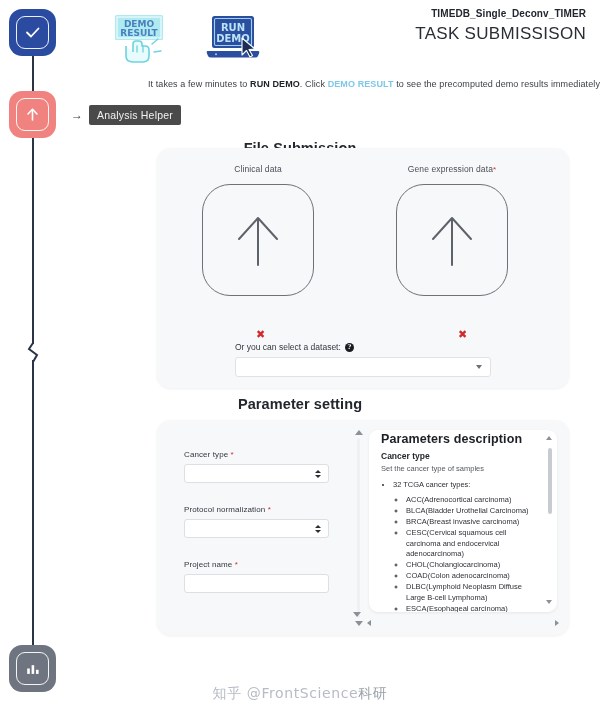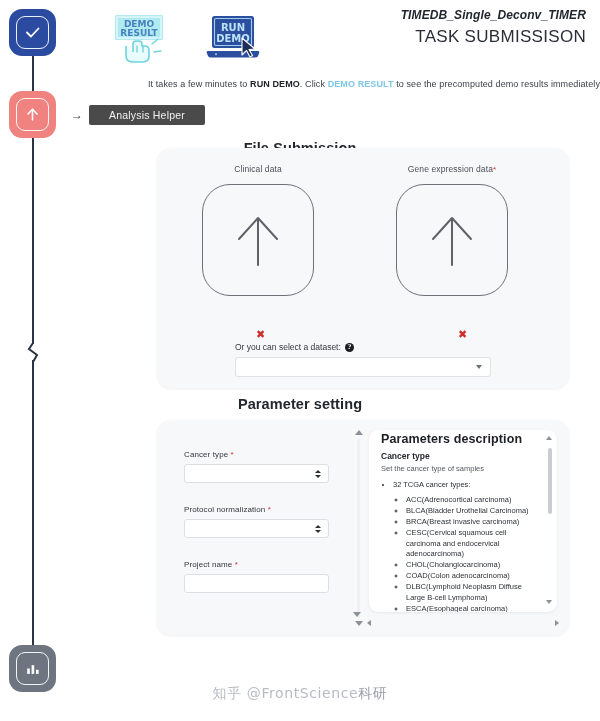--- a/index.html
+++ b/index.html
@@ -81,38 +81,37 @@
   }
   .tooltip-arrow {
     color: #3a3a3a;
     font-size: 12px;
     line-height: 1;
   }
   .tooltip-box {
     background: #4a4a4a;
     color: #f2f2f2;
     font-size: 10.5px;
-    padding: 4px 20px;
+    padding: 4px 8px;
     border-radius: 2px;
     white-space: nowrap;
     letter-spacing: 0.2px;
   }
 
   
   #page-header {
     position: absolute;
     right: 14px; top: 8px;
     text-align: right;
   }
   #header-subtitle {
-    font-size: 12px;
+    font-size: 10px;
     font-weight: bold;
     color: #22262e;
     letter-spacing: 0.1px;
-    font-style: italic;
   }
   #header-title {
     font-size: 17px;
     color: #2a2e36;
     letter-spacing: 0.3px;
     margin-top: 5px;
     font-weight: 400;
   }
 
   

